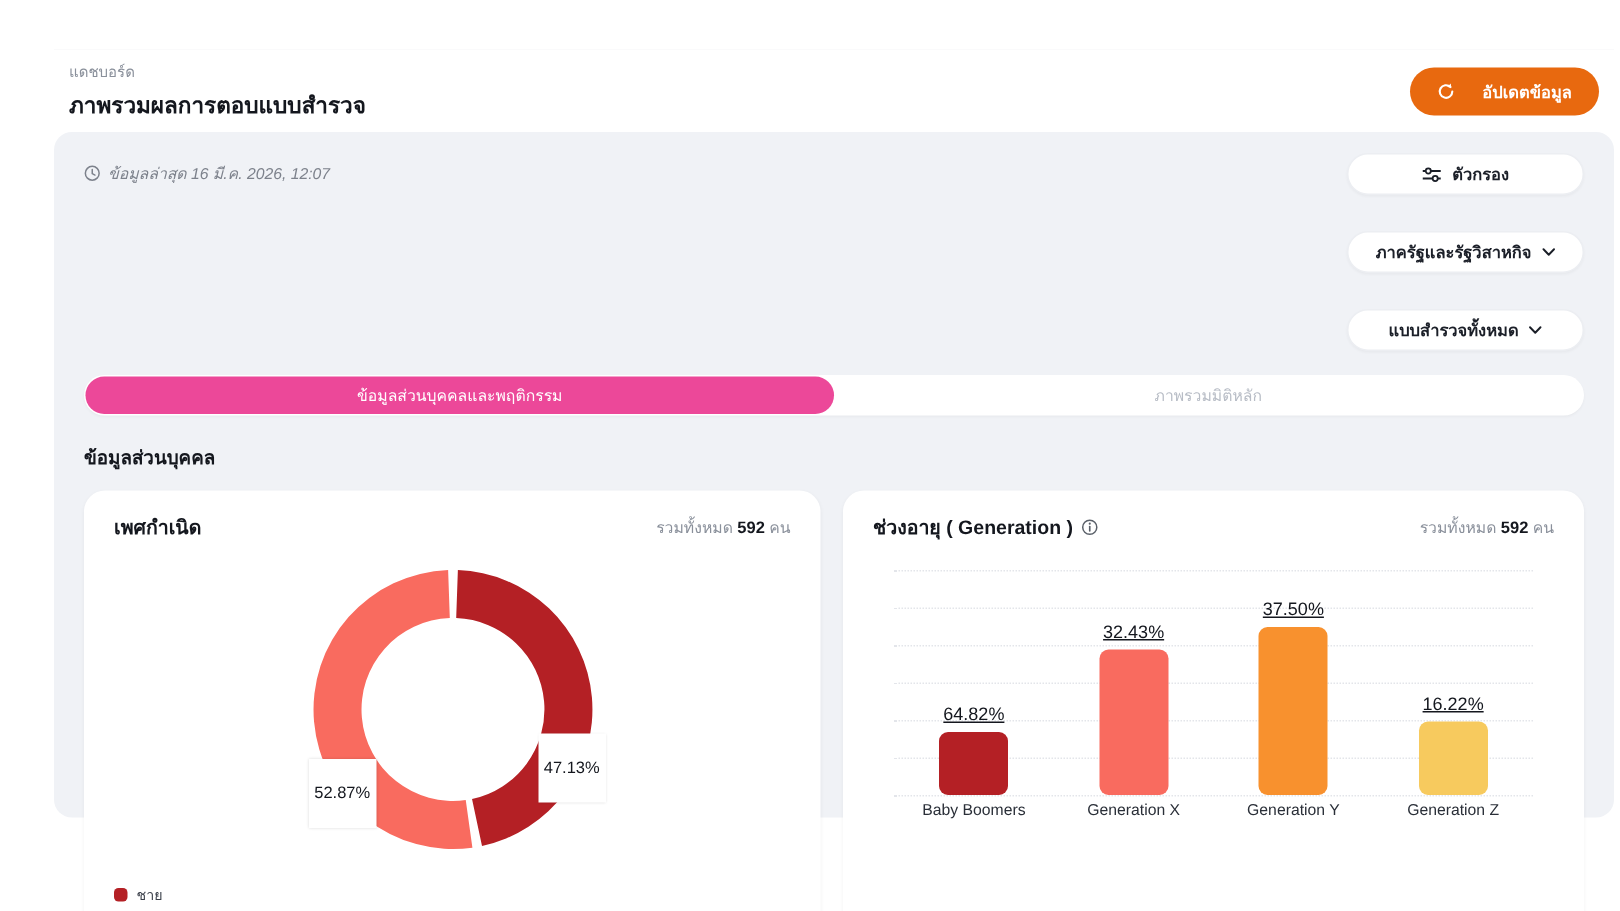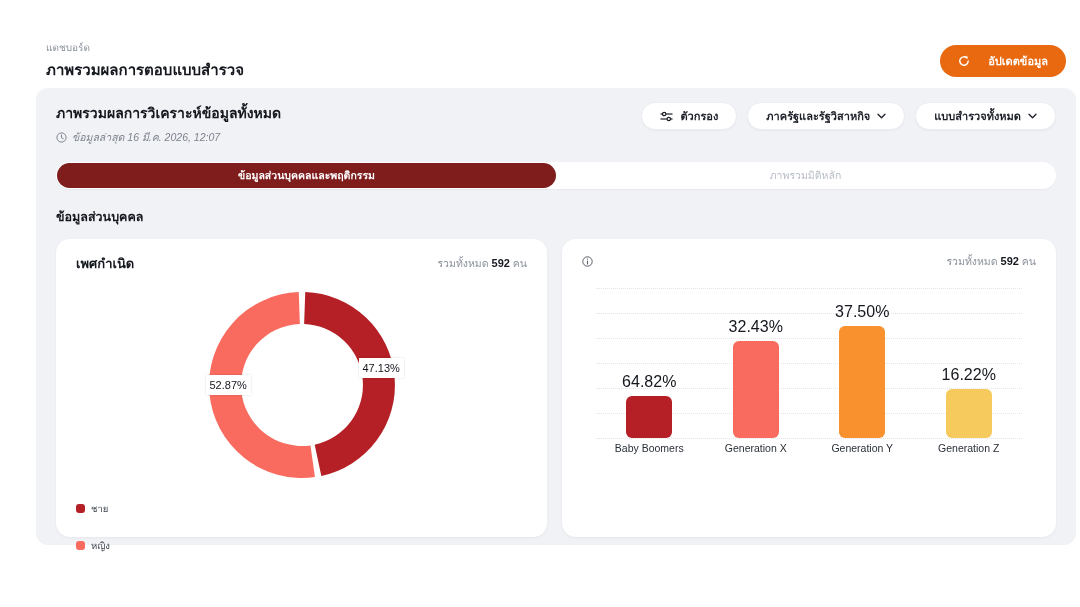--- a/index.html
+++ b/index.html
@@ -16,62 +16,62 @@
   .update-btn { display:flex; align-items:center; gap:18px; background:#e8690f; color:#fff;
     border:none; border-radius:999px; padding:7px 18px; font-size:11px; font-weight:bold; cursor:pointer;
     font-family:inherit; }
 
   
   .panel { position:absolute; left:20px; top:88px; width:1040px; height:457px; background:#f0f2f6;
     border-radius:12px; padding:14px 10px; }
   .panel-head { display:flex; align-items:flex-start; justify-content:space-between; padding:0 0 0 10px; }
   .panel-title { font-size:14px; font-weight:bold; color:#14171e; }
   .panel-sub { display:flex; align-items:center; gap:5px; margin-top:5px; font-size:10.5px; color:#7d828c;font-style:italic; }
-  .pill-row { display:flex; gap:10px; padding-right:10px; }
+  .pill-row { display:flex; gap:24px; padding-right:10px;flex-direction:column; }
   .pill { display:flex; align-items:center; justify-content:center; gap:7px; background:#fff;
     border:1px solid #eceef2; border-radius:999px; height:28px; padding:0 18px; font-size:11px;
     font-weight:bold; color:#1b1f28; cursor:pointer; box-shadow:0 1px 2px rgba(20,23,30,.04); font-family:inherit; }
 
   
   .tabbar { margin:16px 10px 0 10px; background:#fff; border-radius:999px; height:27px; display:flex;
     padding:1px; box-shadow:0 1px 2px rgba(20,23,30,.04); }
   .tab { flex:1; display:flex; align-items:center; justify-content:center; border-radius:999px;
     font-size:10.5px; cursor:pointer; }
-  .tab.active { background:#7f1d1d; color:#fff; font-weight:bold; }
+  .tab.active { background:#ec4899; color:#fff; font-weight:normal; }
   .tab.inactive { color:#b8bdc6; }
 
   .section-heading { margin:18px 10px 0 10px; font-size:12.5px; font-weight:bold; color:#14171e; }
 
   
   .cards { display:flex; gap:15px; margin:12px 10px 0 10px;align-items:flex-end; }
   .card { background:#fff; border-radius:14px; height:298px; padding:14px 20px; position:relative;
     box-shadow:0 1px 3px rgba(20,23,30,.05); }
   .card.gender { width:491px; }
   .card.generation { width:494px; }
   .card-head { display:flex; align-items:center; justify-content:space-between; }
   .card-title { font-size:13px; font-weight:bold; color:#14171e; display:flex; align-items:center; gap:6px; }
   .total { font-size:10.5px; color:#8a909b;margin-left:44px; }
   .total b { color:#14171e; font-size:11px; }
 
   
   .donut-wrap { position:relative; width:200px; height:200px; margin:11px auto 0 auto; }
-  .donut-label { position:absolute; background:#fff; padding:4px 4px; font-size:11px; color:#14171e;
-    box-shadow:0 0 2px rgba(0,0,0,.15); white-space:nowrap; }
+  .donut-label { position:absolute; background:#fff; padding:17px 4px; font-size:11px; color:#14171e;
+    box-shadow:0 0 2px rgba(0,0,0,.15); white-space:nowrap;margin-top:43px; }
   .lab-a { left:157px; top:73px; }
   .lab-b { left:4px; top:90px; }
   .legend { display:flex; justify-content:center; gap:22px; margin-top:16px;flex-direction:column; }
   .legend-item { display:flex; align-items:center; gap:6px; font-size:9.5px; color:#3a3f49; cursor:pointer; }
   .swatch { width:9px; height:9px; border-radius:3px; display:inline-block; }
 
   
   .chart-area { position:relative; margin:18px 14px 0 14px; height:150px; }
   .gridline { position:absolute; left:0; right:0; height:0; border-top:1px dotted #e3e5ea; }
   .bars { position:absolute; left:0; right:0; bottom:0; top:0; display:flex; }
   .bar-group { flex:1; display:flex; flex-direction:column; align-items:center; justify-content:flex-end; }
-  .bar-value { font-size:16px; color:#14171e; margin-bottom:5px; }
+  .bar-value { font-size:12px; color:#14171e; margin-bottom:5px;text-decoration:underline; }
   .bar { width:46px; border-radius:6px; }
   .cat-row { display:flex; margin:4px 14px 0 14px; }
   .cat { flex:1; text-align:center; font-size:10.5px; color:#2a2f38; }
 
   .icon-svg { display:block; }
 </style>
 </head>
 <body>
 
 <div class="app">
@@ -87,21 +87,20 @@
         <path d="M10.2 6a4.2 4.2 0 1 1-1.25-2.98" fill="none" stroke="#ffffff" stroke-width="1.4" stroke-linecap="round"></path>
         <path d="M9.2 0.6 L9.5 3.3 L6.8 3.0 Z" fill="#ffffff"></path>
       </svg>
       <span>อัปเดตข้อมูล</span>
     </button>
   </div>
 
   <div class="panel">
     <div class="panel-head">
       <div>
-        <div class="panel-title">ภาพรวมผลการวิเคราะห์ข้อมูลทั้งหมด</div>
         <div class="panel-sub">
           <svg class="icon-svg" width="11" height="11" viewBox="0 0 11 11">
             <circle cx="5.5" cy="5.5" r="4.6" fill="none" stroke="#7d828c" stroke-width="1"></circle>
             <path d="M5.5 3v2.7l1.8 1" fill="none" stroke="#7d828c" stroke-width="1" stroke-linecap="round"></path>
           </svg>
           <span>ข้อมูลล่าสุด 16 มี.ค. 2026, 12:07</span>
         </div>
       </div>
       <div class="pill-row">
         <button class="pill">
@@ -162,20 +161,21 @@
           <div class="legend-item">
             <span class="swatch" style="background-color: rgb(249, 107, 95);"></span>
             <span>หญิง</span>
           </div>
         </div>
       </div>
 
       <div class="card generation">
         <div class="card-head">
           <div class="card-title">
+            <span>ช่วงอายุ ( Generation )</span>
             <svg class="icon-svg" width="11" height="11" viewBox="0 0 11 11">
               <circle cx="5.5" cy="5.5" r="4.7" fill="none" stroke="#5a6069" stroke-width="1"></circle>
               <line x1="5.5" y1="5" x2="5.5" y2="8" stroke="#5a6069" stroke-width="1.1" stroke-linecap="round"></line>
               <circle cx="5.5" cy="3.1" r="0.7" fill="#5a6069"></circle>
             </svg>
           </div>
           <div class="total">
             <span>รวมทั้งหมด</span>
             <b>592</b>
             <span>คน</span>

